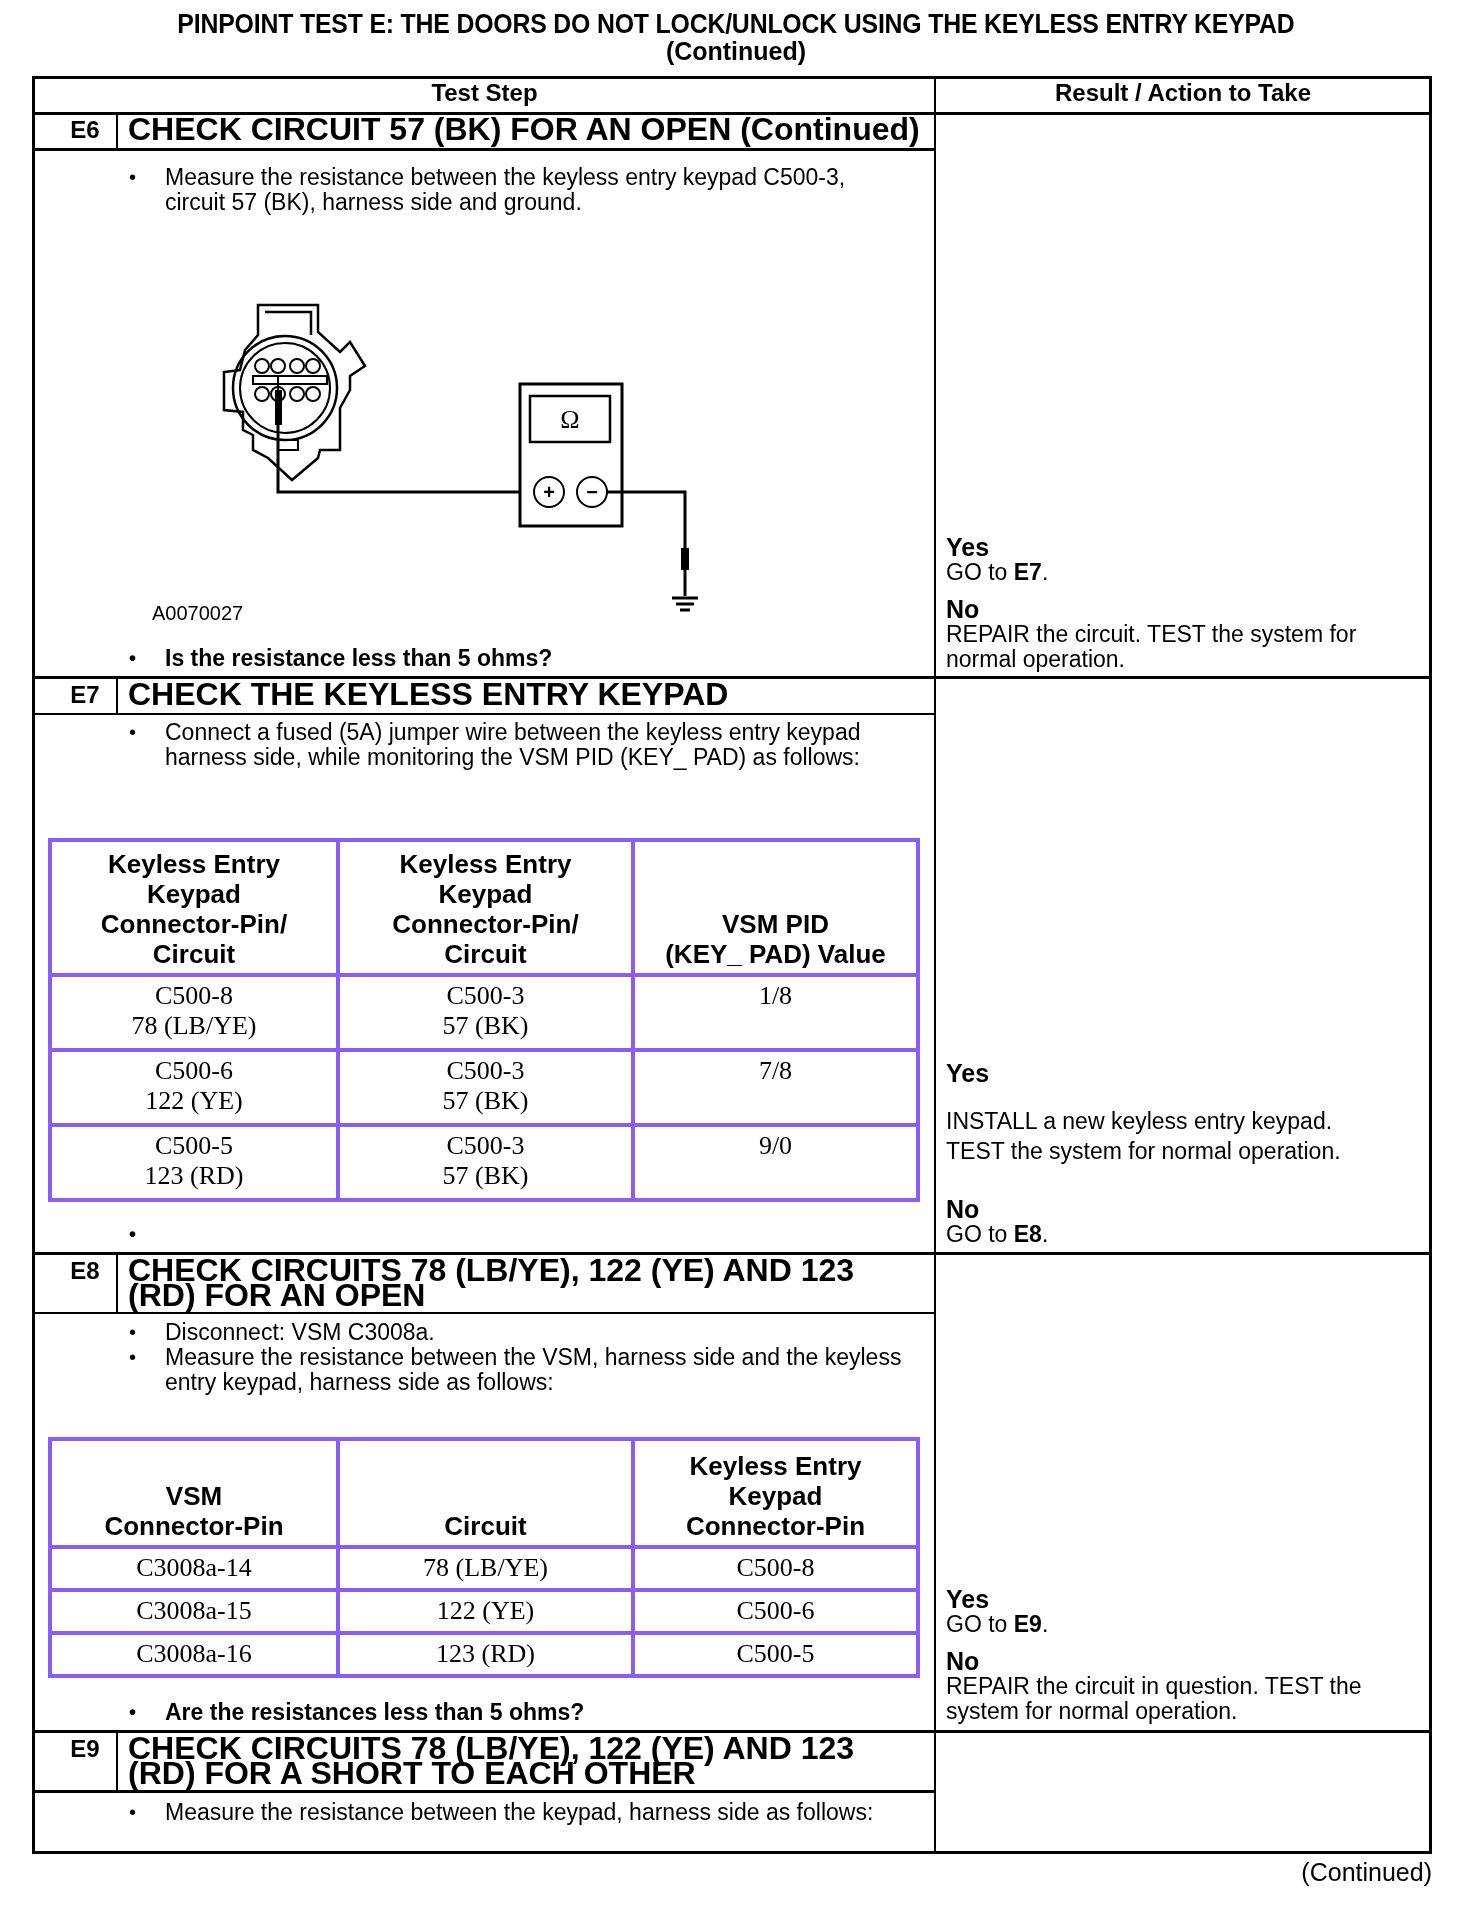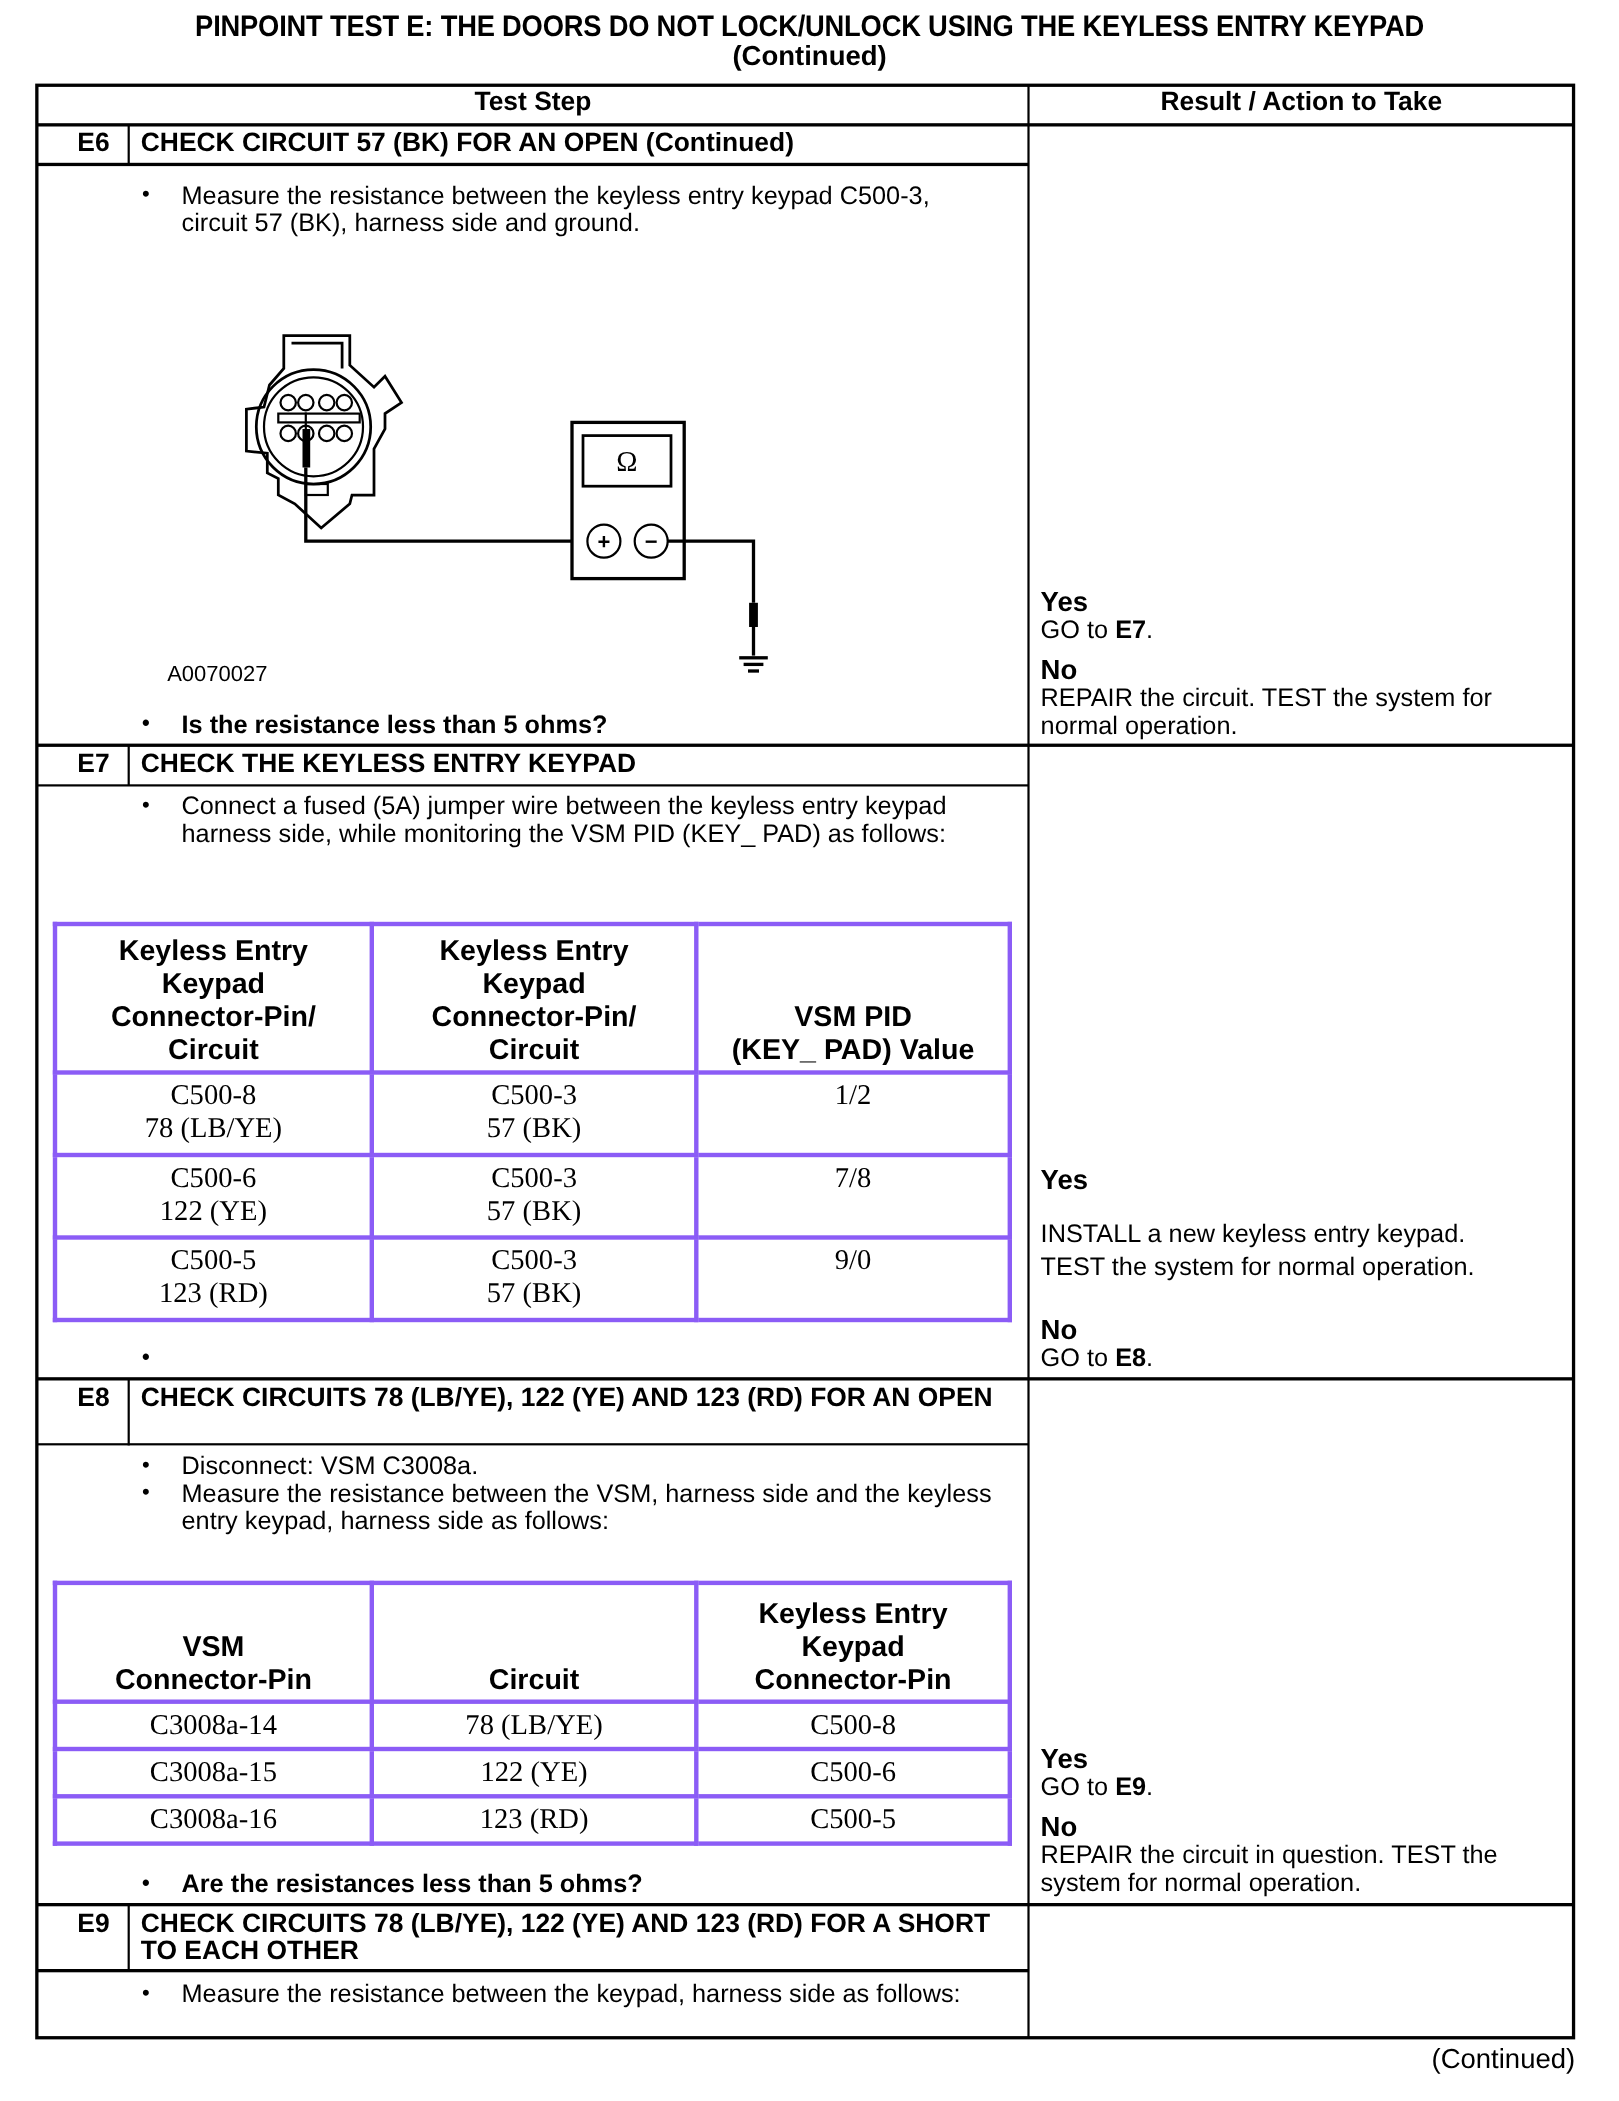--- a/index.html
+++ b/index.html
@@ -27,21 +27,21 @@
   .vline { position: absolute; background: #000; width: 2px; }
   .colhead {
     position: absolute; font-weight: bold; font-size: 24px; text-align: center;
     line-height: 26px;
   }
   .stepid {
     position: absolute; font-weight: bold; font-size: 24px; text-align: center; width: 100px;
     line-height: 26px;
   }
   .steptitle {
-    position: absolute; font-weight: bold; font-size: 24px; line-height: 25px; width: 800px;
+    position: absolute; font-weight: bold; font-size: 32px; line-height: 25px; width: 800px;
   }
   .bullet {
     position: absolute; font-size: 23px; line-height: 25px; width: 760px;
   }
   .bullet .dot { position: absolute; left: -36px; top: 0; font-size: 20px; }
   .bullet.bold { font-weight: bold; }
   .res-label { position: absolute; font-weight: bold; font-size: 25px; line-height: 26px; }
   .res-text { position: absolute; font-size: 23px; line-height: 25px; width: 480px; }
   .res-text b { font-weight: bold; }
   table.sub {
@@ -158,21 +158,21 @@
     </colgroup>
   <tbody>
       <tr style="height:135px;">
     <th><span>Keyless Entry</span><br><span>Keypad</span><br><span>Connector-Pin/</span><br><span>Circuit</span></th>
     <th><span>Keyless Entry</span><br><span>Keypad</span><br><span>Connector-Pin/</span><br><span>Circuit</span></th>
     <th><span>VSM PID</span><br><span>(KEY_  PAD) Value</span></th>
   </tr>
   <tr class="sep" style="height:75px;">
     <td><span>C500-8</span><br><span>78 (LB/YE)</span></td>
     <td><span>C500-3</span><br><span>57 (BK)</span></td>
-    <td><span>1/2</span></td>
+    <td><span>1/8</span></td>
   </tr>
   <tr style="height:75px;">
     <td><span>C500-6</span><br><span>122 (YE)</span></td>
     <td><span>C500-3</span><br><span>57 (BK)</span></td>
     <td><span>7/8</span></td>
   </tr>
   <tr class="sep" style="height:75px;">
     <td><span>C500-5</span><br><span>123 (RD)</span></td>
     <td><span>C500-3</span><br><span>57 (BK)</span></td>
     <td><span>9/0</span></td>

